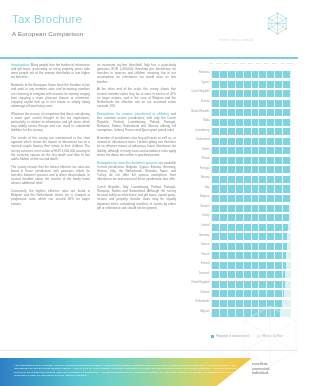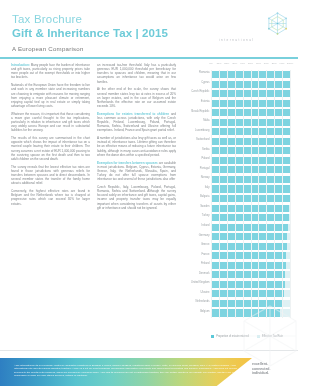--- a/index.html
+++ b/index.html
@@ -63,21 +63,20 @@
   .wm{position:absolute;right:0;top:300px;width:70px;height:86px;opacity:.5;pointer-events:none;}
 </style>
 </head>
 <body>
 
 <div class="page">
 
   <div class="header">
     <div class="title-block">
       <div class="t1">Tax Brochure</div>
-      <div class="t2">Gift &amp; Inheritance Tax | 2015</div>
       <div class="t3">A European Comparison</div>
     </div>
 
     <div class="logo">
       <div class="logo-sub">international</div>
       <svg class="logo-globe" viewBox="0 0 40 40">
         <g fill="none" stroke="#9fd8e8" stroke-width="1">
           <polygon points="20,2 35,11 35,29 20,38 5,29 5,11" stroke="#8fd0e4"></polygon>
           <polygon points="20,8 30,14 30,26 20,32 10,26 10,14" stroke="#b9dfa7"></polygon>
           <line x1="20" y1="2" x2="20" y2="38"></line>

